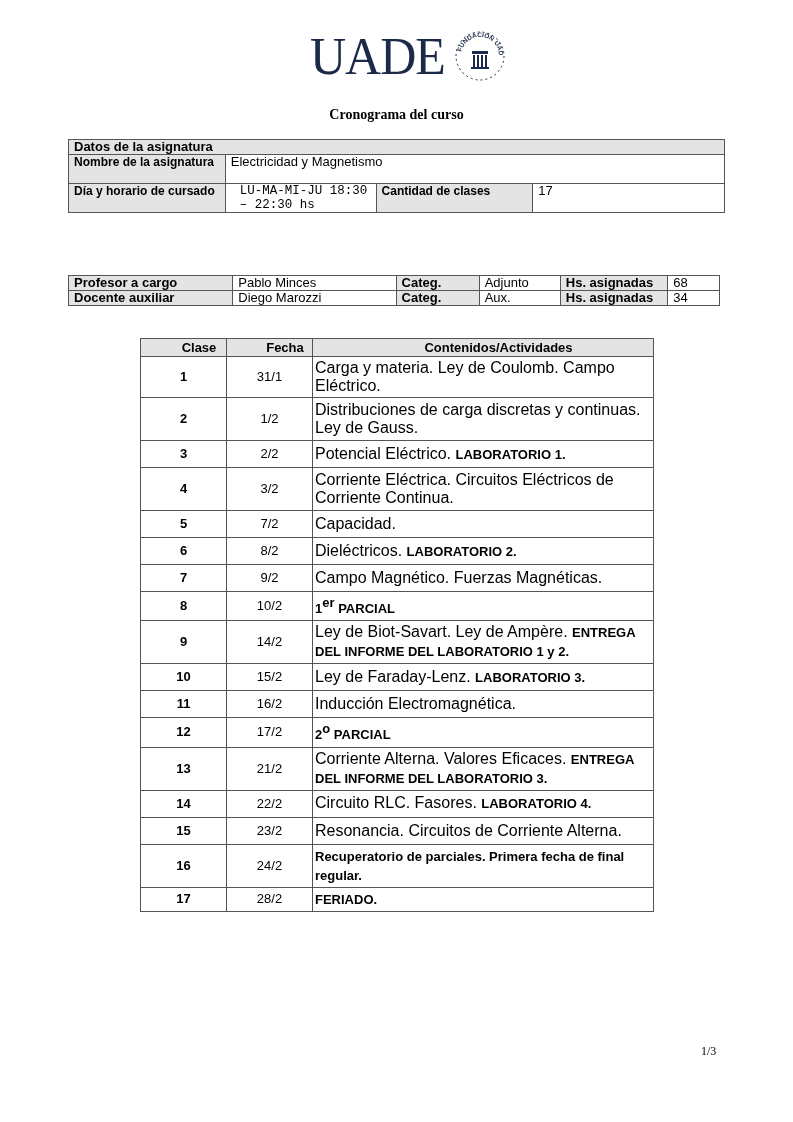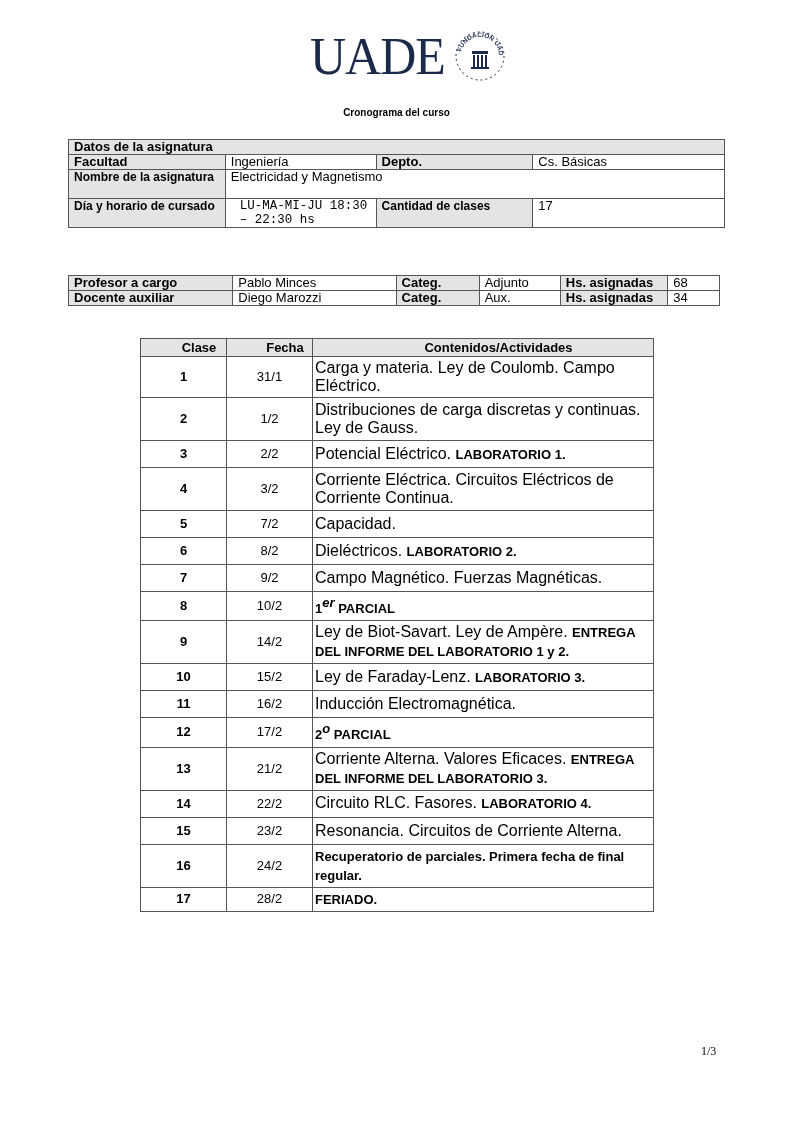--- a/index.html
+++ b/index.html
@@ -4,21 +4,21 @@
 <style>
   html, body { margin: 0; padding: 0; background: #ffffff; }
   body { width: 793px; height: 1122px; position: relative; overflow: hidden;
          font-family: "Liberation Sans", sans-serif; color: #000; }
 
   
   .logo { position: absolute; left: 310px; top: 28px; height: 56px; display: flex; align-items: center; }
   .logo-word { font-family: "Liberation Serif", serif; font-size: 50px; color: #1c2a4a; letter-spacing: -1px; line-height: 1; transform: scaleY(1.05); }
   .logo-seal { margin-left: 8px; width: 54px; height: 54px; }
 
-  .doc-title { position: absolute; left: 0; width: 793px; top: 107px; text-align: center; font-weight: bold; font-size: 10px; }
+  .doc-title { position: absolute; left: 0; width: 793px; top: 107px; text-align: center; font-weight: bold; font-size: 14px; font-family: Liberation Serif, serif; }
 
   table { border-collapse: collapse; position: absolute; }
   td, th { border: 1px solid #555; padding: 0 5px; vertical-align: top; font-size: 13px; line-height: 14px; }
   .shade { background: #e4e4e4; }
   .b { font-weight: bold; }
   .small { font-size: 12px; }
   .mono { font-family: "Liberation Mono", monospace; font-size: 12.5px; padding-left: 14px; }
 
   
   #subject { left: 68px; top: 139px; width: 657px; }
@@ -32,21 +32,21 @@
   #sched { left: 140px; top: 338px; width: 514px; }
   #sched th { font-size: 13px; font-weight: bold; text-align: center; height: 17px; vertical-align: middle; padding-left: 36px; }
   #sched td { vertical-align: middle; }
   #sched td.num { text-align: center; font-weight: bold; width: 44px; font-size: 13px; }
   #sched td.date { text-align: center; width: 44px; font-size: 13px; }
   #sched td.content { font-size: 16px; line-height: 18px; padding: 2px 2px; }
   #sched td.content .em { font-weight: bold; font-size: 13px; }
   #sched tr.r1 td { height: 22px; }
   #sched tr.r2 td { height: 38px; }
   #sched tr.rs td { height: 17px; }
-  sup { font-size: 8px; font-style: italic; }
+  sup { font-size: 8px; }
 
   .page-num { position: absolute; left: 701px; top: 1044px; font-family: "Liberation Serif", serif; font-size: 12px; }
 </style>
 </head>
 <body>
 
 <div class="logo">
   <span class="logo-word">UADE</span>
   <svg class="logo-seal" viewBox="0 0 54 54">
     <circle cx="27" cy="27" r="24" fill="none" stroke="#1c2a4a" stroke-width="1" stroke-dasharray="2 3"></circle>
@@ -70,26 +70,20 @@
       <col style="width:80px">
       <col style="width:77px">
       <col style="width:75px">
       <col style="width:117px">
     </colgroup>
   <tbody>
       <tr>
     <td colspan="6" class="shade b">Datos de la asignatura</td>
   </tr>
   <tr>
-    <td class="shade b">Facultad</td>
-    <td>Ingeniería</td>
-    <td colspan="2" class="shade b">Depto.</td>
-    <td colspan="2">Cs. Básicas</td>
-  </tr>
-  <tr>
     <td class="shade b small" style="height:28px">Nombre de la asignatura</td>
     <td colspan="5">Electricidad y Magnetismo</td>
   </tr>
   <tr>
     <td class="shade b small" style="height:28px">Día y horario de cursado</td>
     <td class="mono">LU-MA-MI-JU 18:30 – 22:30 hs</td>
     <td colspan="2" class="shade b small">Cantidad de clases</td>
     <td colspan="2">17</td>
   </tr>
 </tbody>

